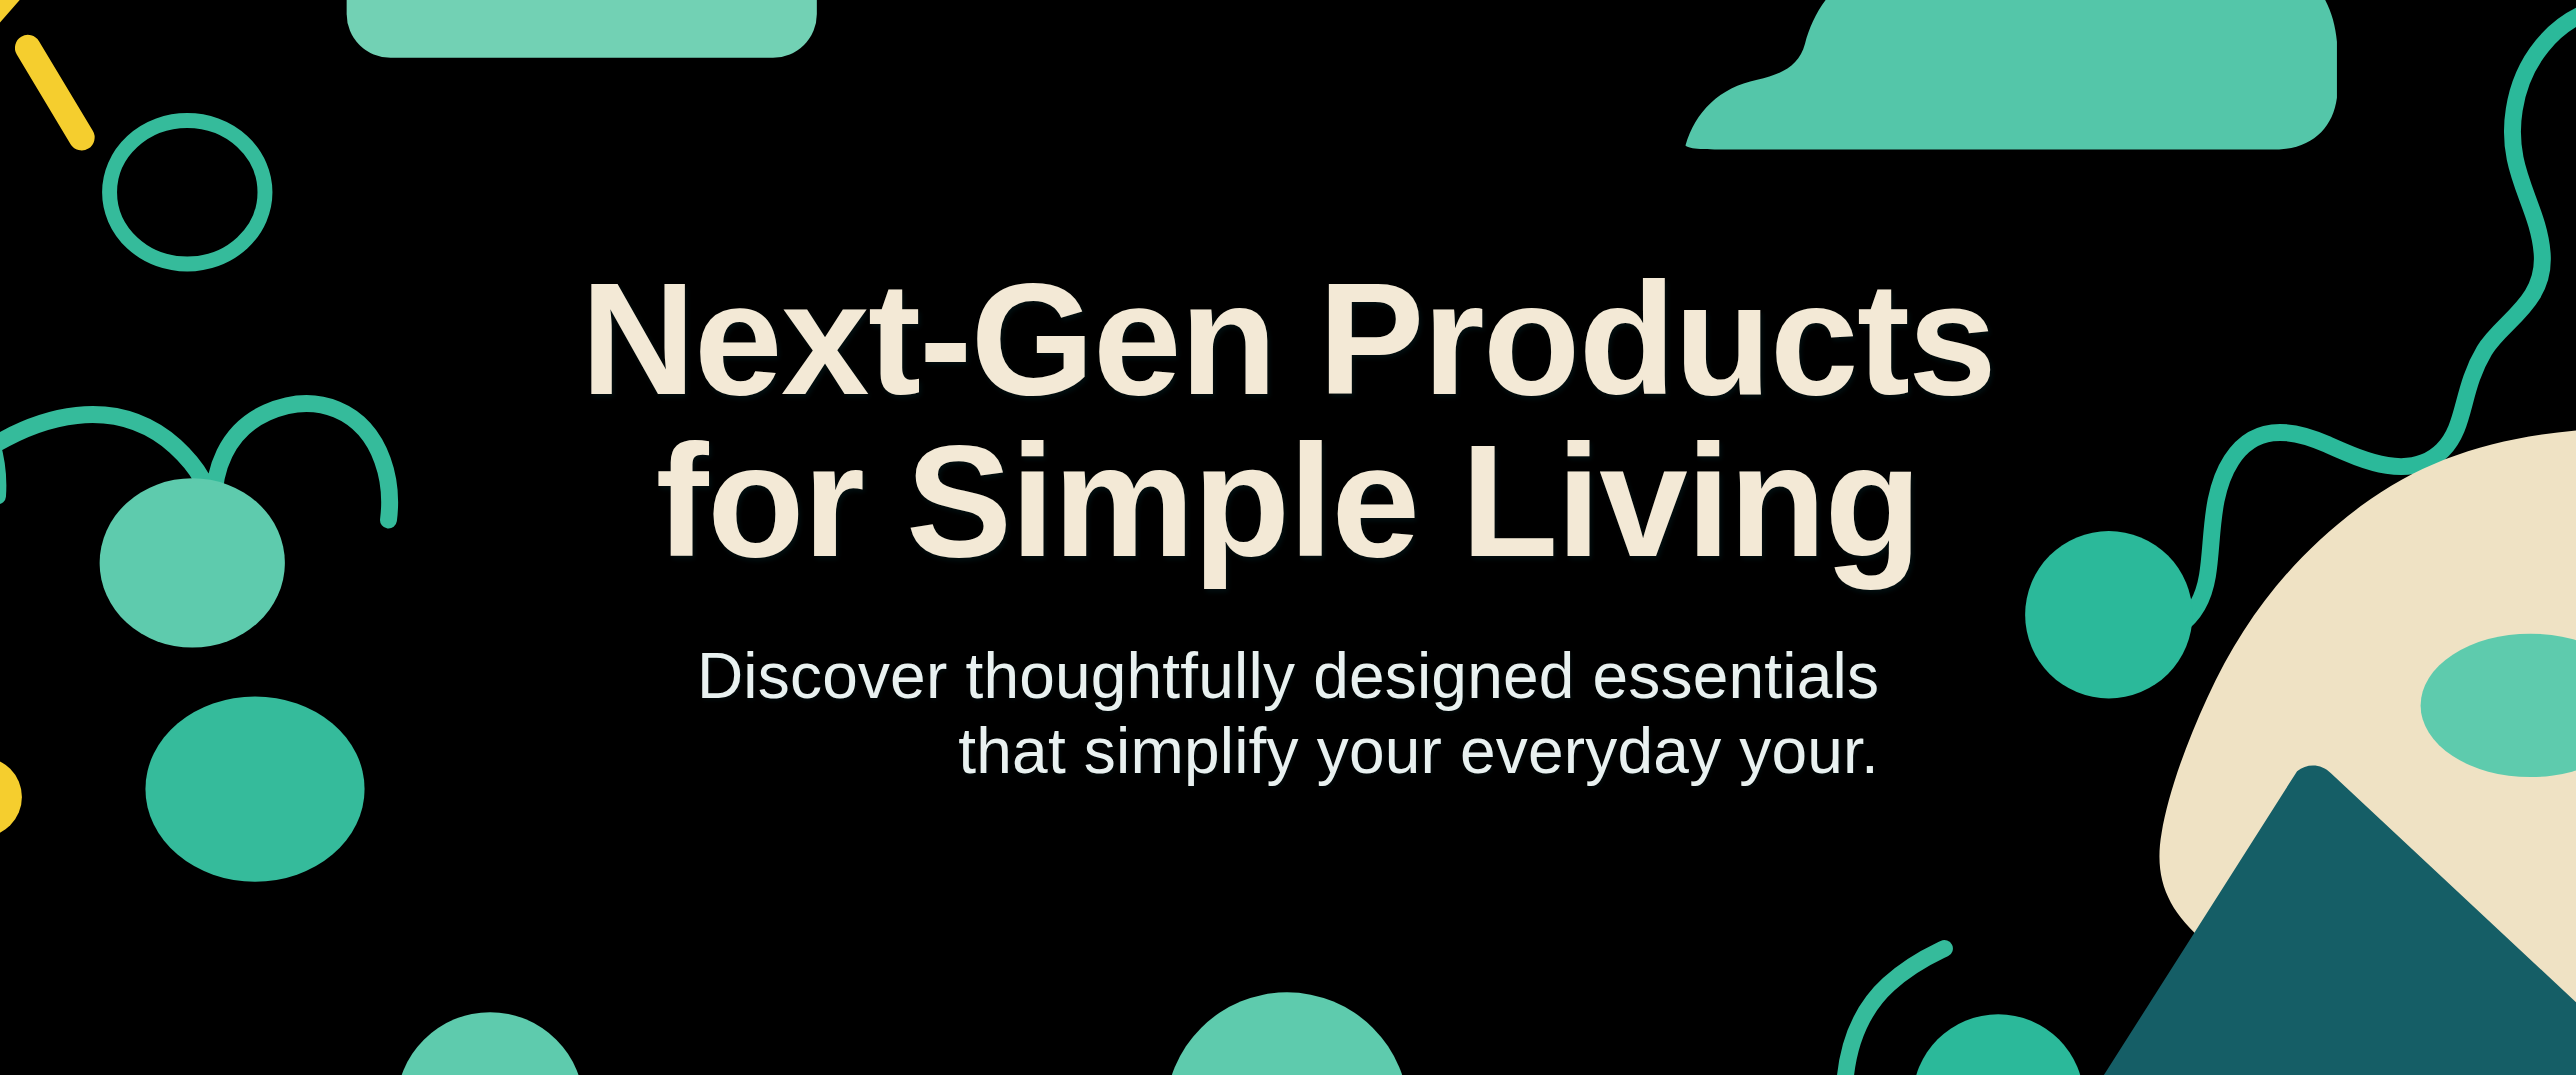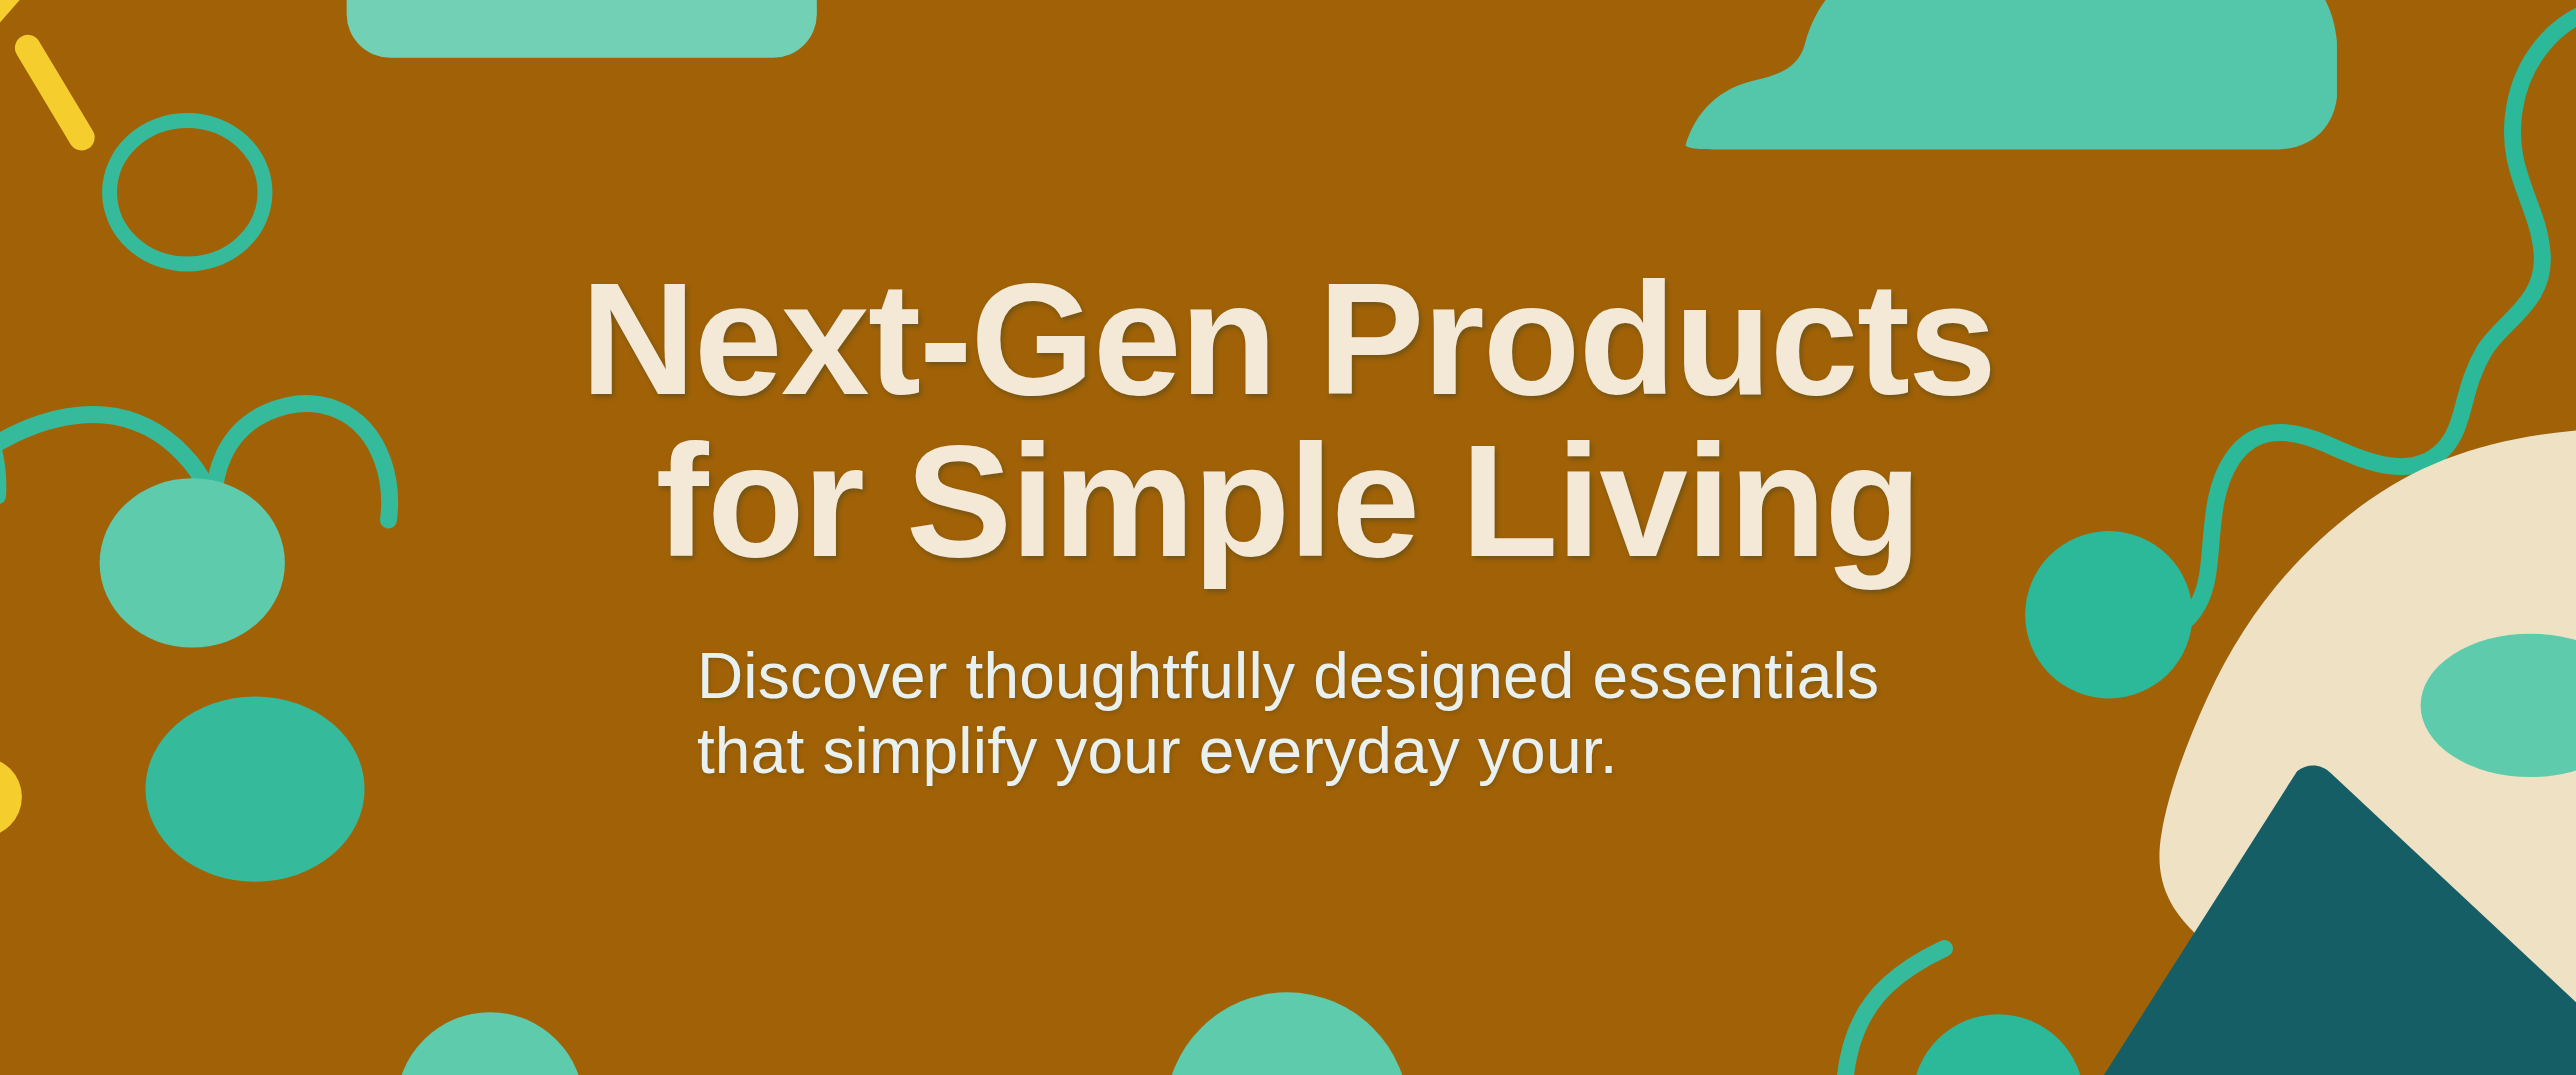--- a/index.html
+++ b/index.html
@@ -4,21 +4,21 @@
 <style>
   * { margin:0; padding:0; box-sizing:border-box; }
   html, body {
     width:2576px; height:1076px;
     overflow:hidden;
     font-family:"Liberation Sans", sans-serif;
   }
   #hero-banner {
     position:relative;
     width:2576px; height:1076px;
-    background:#a16207;
+    background:#000000;
     overflow:hidden;
   }
   #decor-layer {
     position:absolute; inset:0;
     width:100%; height:100%;
     pointer-events:none;
   }
   #content-block {
     position:absolute;
     left:0; top:0;
@@ -35,21 +35,21 @@
     font-size:159px;
     line-height:1.02;
     font-weight:700;
     letter-spacing:-1.5px;
     text-shadow:2px 3px 5px rgba(8,50,55,0.30);
     margin-top:-28px;
   }
   #headline .hl-line { display:block; white-space:nowrap; }
   #headline .hl-line-2 { }
   #subheadline {
-    text-align:left;
+    text-align:right;
     color:#E9F1F0;
     font-size:64px;
     line-height:1.18;
     font-weight:400;
     letter-spacing:0.2px;
     margin-top:56px;
     text-shadow:1px 2px 4px rgba(8,50,55,0.22);
   }
   #subheadline .sub-line { display:block; white-space:nowrap; }
 </style>

